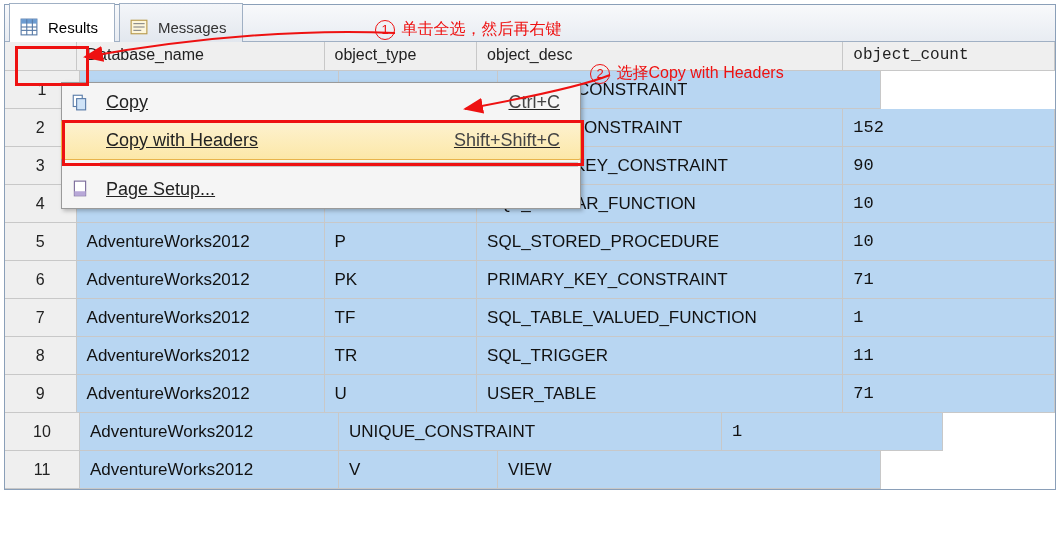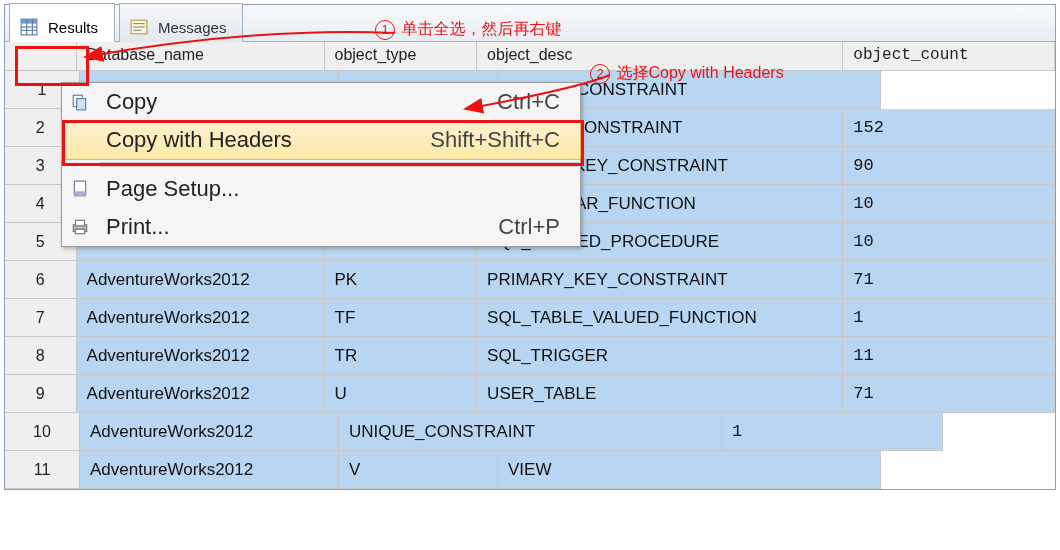--- a/index.html
+++ b/index.html
@@ -102,22 +102,23 @@
   background: #f5f5f5;
   border: 1px solid #9a9a9a;
   box-shadow: 2px 2px 4px rgba(0,0,0,0.25);
   z-index: 10;
 }
 .menu-item {
   display: flex;
   align-items: center;
   height: 38px;
   padding: 0 8px 0 0;
-  font-size: 22px;
+  font-size: 18px;
   color: #222;
+  text-decoration: underline;
 }
 .menu-item.highlighted {
   background: linear-gradient(#fdf2d1, #fce8a8);
   border: 1px solid #e8b44b;
   margin: -1px;
   border-radius: 2px;
   justify-content: flex-end;
 }
 .menu-icon {
   width: 36px;
@@ -308,31 +309,20 @@
     <div class="menu-sep"></div>
     <div class="menu-sep"></div>
     <div class="menu-item">
       <span class="menu-icon">
         <svg width="18" height="18" viewBox="0 0 16 16">
             <rect x="3" y="1" width="10" height="13" fill="#fff" stroke="#7a6a9a"></rect>
             <rect x="3" y="10" width="10" height="4" fill="#b8a8d8"></rect>
           </svg>
       </span>
       <span class="menu-label">Page Setup...</span>
-    </div>
-    <div class="menu-item">
-      <span class="menu-icon">
-        <svg width="18" height="18" viewBox="0 0 16 16">
-            <rect x="2" y="6" width="12" height="6" fill="#bbb" stroke="#777"></rect>
-            <rect x="4" y="2" width="8" height="5" fill="#fff" stroke="#777"></rect>
-            <rect x="4" y="10" width="8" height="4" fill="#fff" stroke="#777"></rect>
-          </svg>
-      </span>
-      <span class="menu-label">Print...</span>
-      <span class="menu-shortcut">Ctrl+P</span>
     </div>
   </div>
 
   <div class="red-box1"></div>
   <div class="red-box2"></div>
 
   <div class="anno" style="left:370px; top:14px;">
     <span class="circled">1</span>
     <span>单击全选，然后再右键</span>
   </div>

